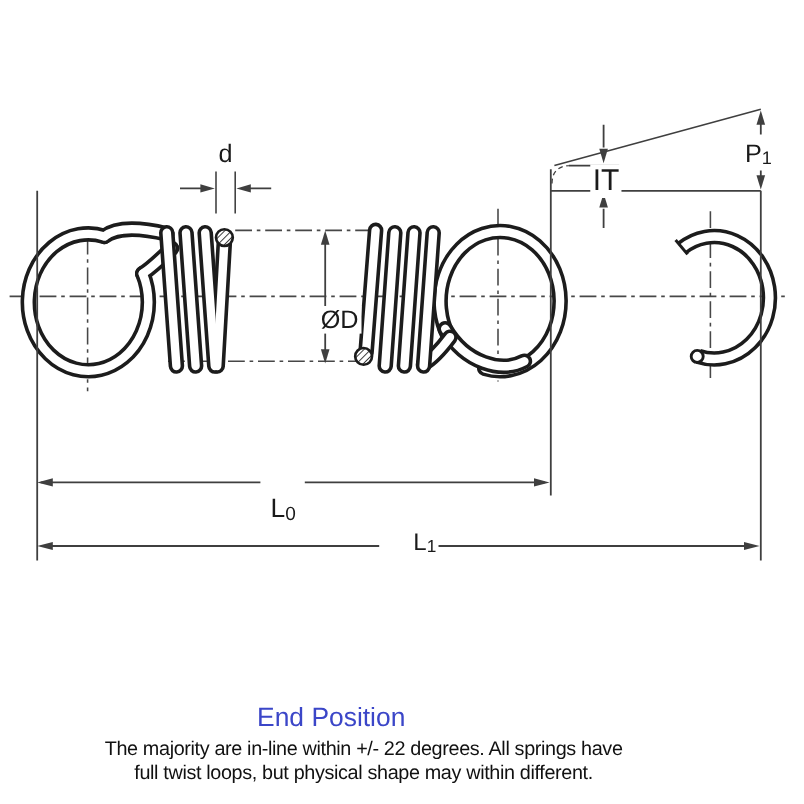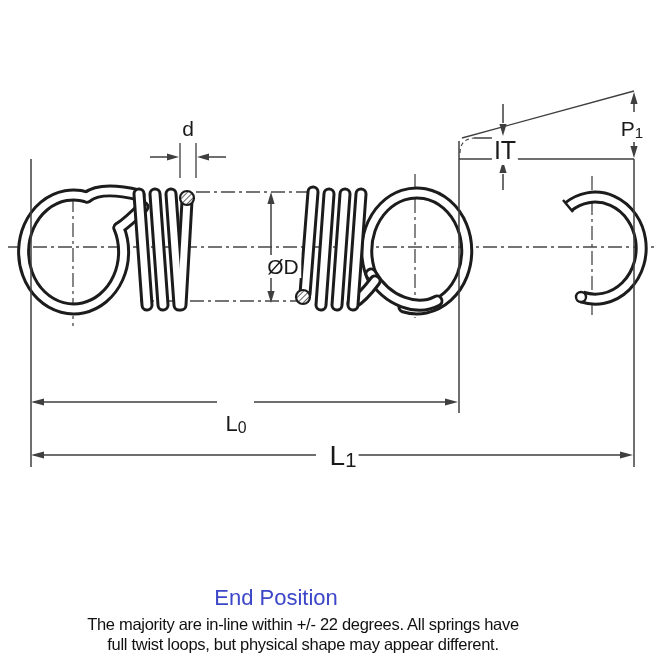--- a/index.html
+++ b/index.html
@@ -153,22 +153,22 @@
   <div class="dim-label" style="left:188px;top:117px;background:transparent;">d</div>
 
   <div class="dim-label" style="left:266px;top:255px;margin-left:17px;">ØD</div>
 
   <div class="dim-label" style="left:505px;top:137px;font-size:25px;">IT</div>
 
   <div class="dim-label" style="left:632px;top:117px;"><span>P</span><span class="sub">1</span></div>
 
   <div class="dim-label" style="left:236px;top:412px;font-size:22px;"><span>L</span><span class="sub">0</span></div>
 
-  <div class="dim-label" style="left:343px;top:441px;font-size:28px;"><span>L</span><span class="sub">1</span></div>
+  <div class="dim-label" style="left:354px;top:441px;font-size:20px;"><span>L</span><span class="sub">1</span></div>
 
   <div id="caption-title">End Position</div>
 
   <div id="note">
     <div>The majority are in-line within +/- 22 degrees. All springs have</div>
-    <div>full twist loops, but physical shape may appear different.</div>
+    <div>full twist loops, but physical shape may within different.</div>
   </div>
 
 </div>
 
 </body></html>

